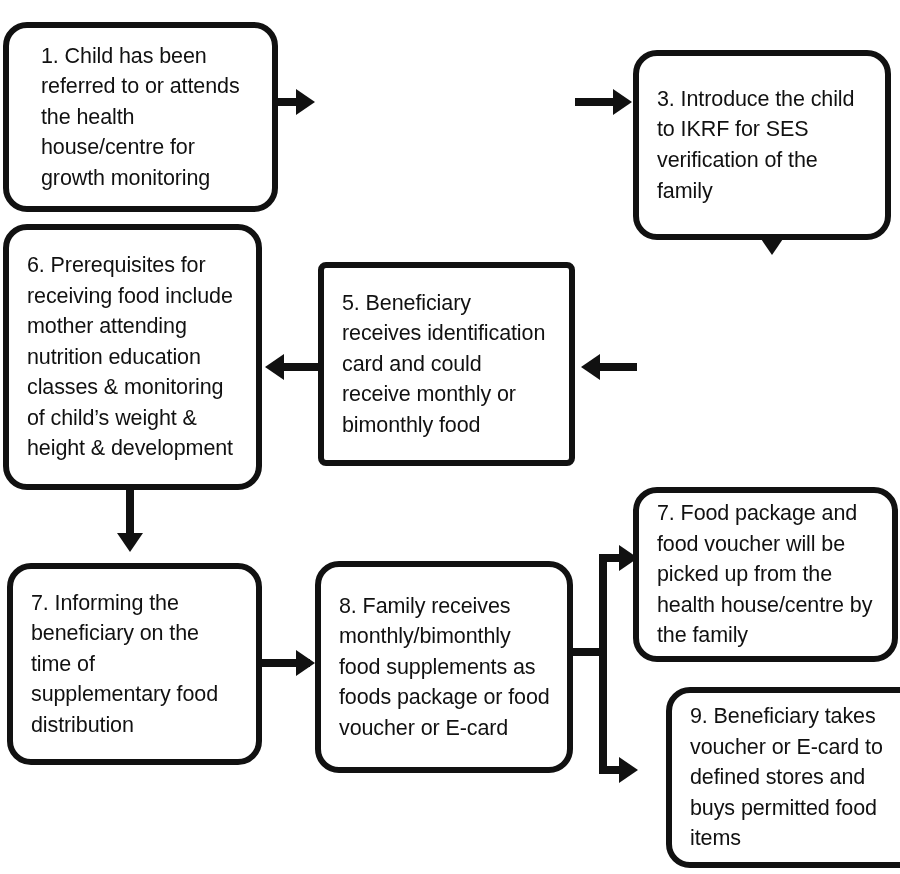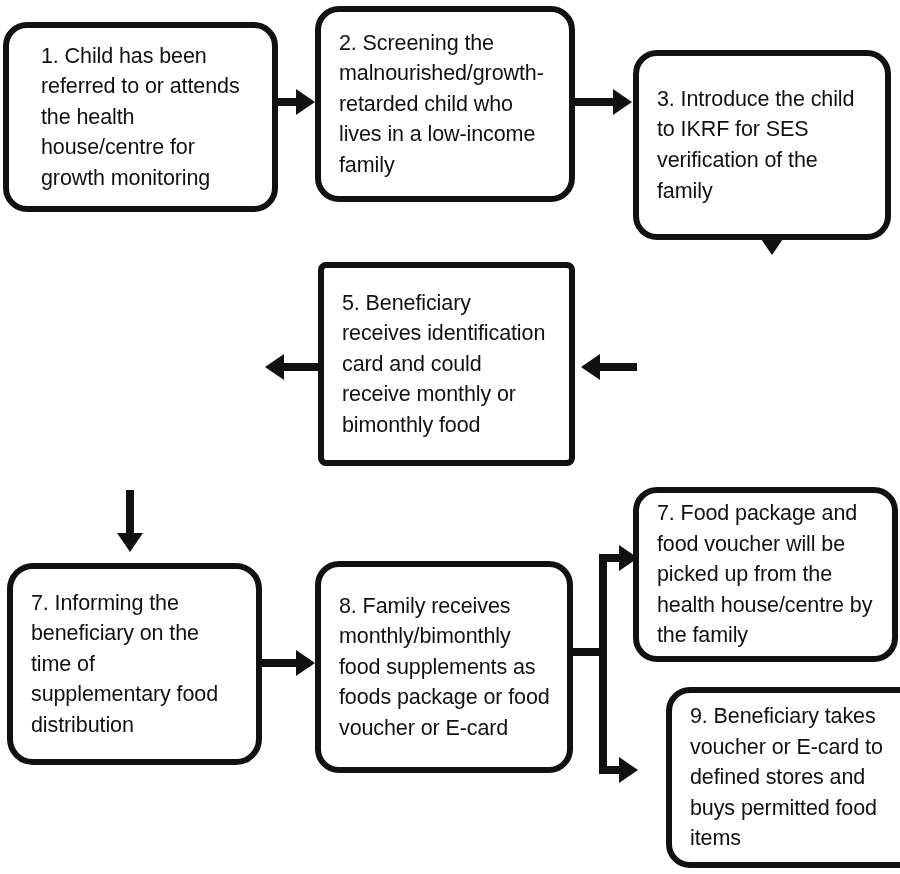--- a/index.html
+++ b/index.html
@@ -36,21 +36,21 @@
     width: 100%;
     white-space: pre-line;
   }
   
   #node1 { left: 3px;   top: 22px;   width: 275px; height: 190px; padding-left: 32px; }
   #node2 { left: 315px; top: 6px;   width: 260px; height: 196px; }
   #node3 { left: 633px; top: 14px;   width: 258px; height: 190px; margin-top: 36px; }
   #node4 { left: 646px; top: 259px; width: 252px; height: 189px; }
   #node5 { left: 318px; top: 262px; width: 257px; height: 204px; border-radius: 8px; }
   #node6 { left: 3px;   top: 224px; width: 259px; height: 266px; }
-  #node7 { left: 7px;   top: 563px; width: 255px; height: 202px; border-radius: 26px; }
+  #node7 { left: 7px;   top: 563px; width: 255px; height: 202px; }
   #node8 { left: 315px; top: 561px; width: 258px; height: 212px; justify-content: center; }
   #node9a { left: 633px; top: 487px; width: 265px; height: 175px; }
   #node9b { left: 666px; top: 687px; width: 265px; height: 181px; }
 
   
   .edge {
     position: absolute;
     background: #111111;
     z-index: 2;
   }
@@ -106,33 +106,33 @@
 </style>
 </head>
 <body>
 
 <div id="canvas">
 
   <div class="node" id="node1">
     <span class="txt">1. Child has been referred to or attends the health house/centre for growth monitoring</span>
   </div>
 
-  <div class="node" id="node2">
-    <span class="txt">2. Screening the malnourished/growth-retarded child who lives in a low-income family</span>
-  </div>
 
   <div class="node" id="node3">
     <span class="txt">3. Introduce the child to IKRF for SES verification of the family</span>
   </div>
 
 
   <div class="node" id="node5">
     <span class="txt">5. Beneficiary receives identification card and could receive monthly or bimonthly food</span>
   </div>
 
+  <div class="node" id="node6">
+    <span class="txt">6. Prerequisites for receiving food include mother attending nutrition education classes &amp; monitoring of child’s weight &amp; height &amp; development</span>
+  </div>
 
   <div class="node" id="node7">
     <span class="txt">7. Informing the beneficiary on the time of supplementary food distribution</span>
   </div>
 
   <div class="node" id="node8">
     <span class="txt">8. Family receives monthly/bimonthly food supplements as foods package or food voucher or E-card</span>
   </div>
 
   <div class="node" id="node9a">

